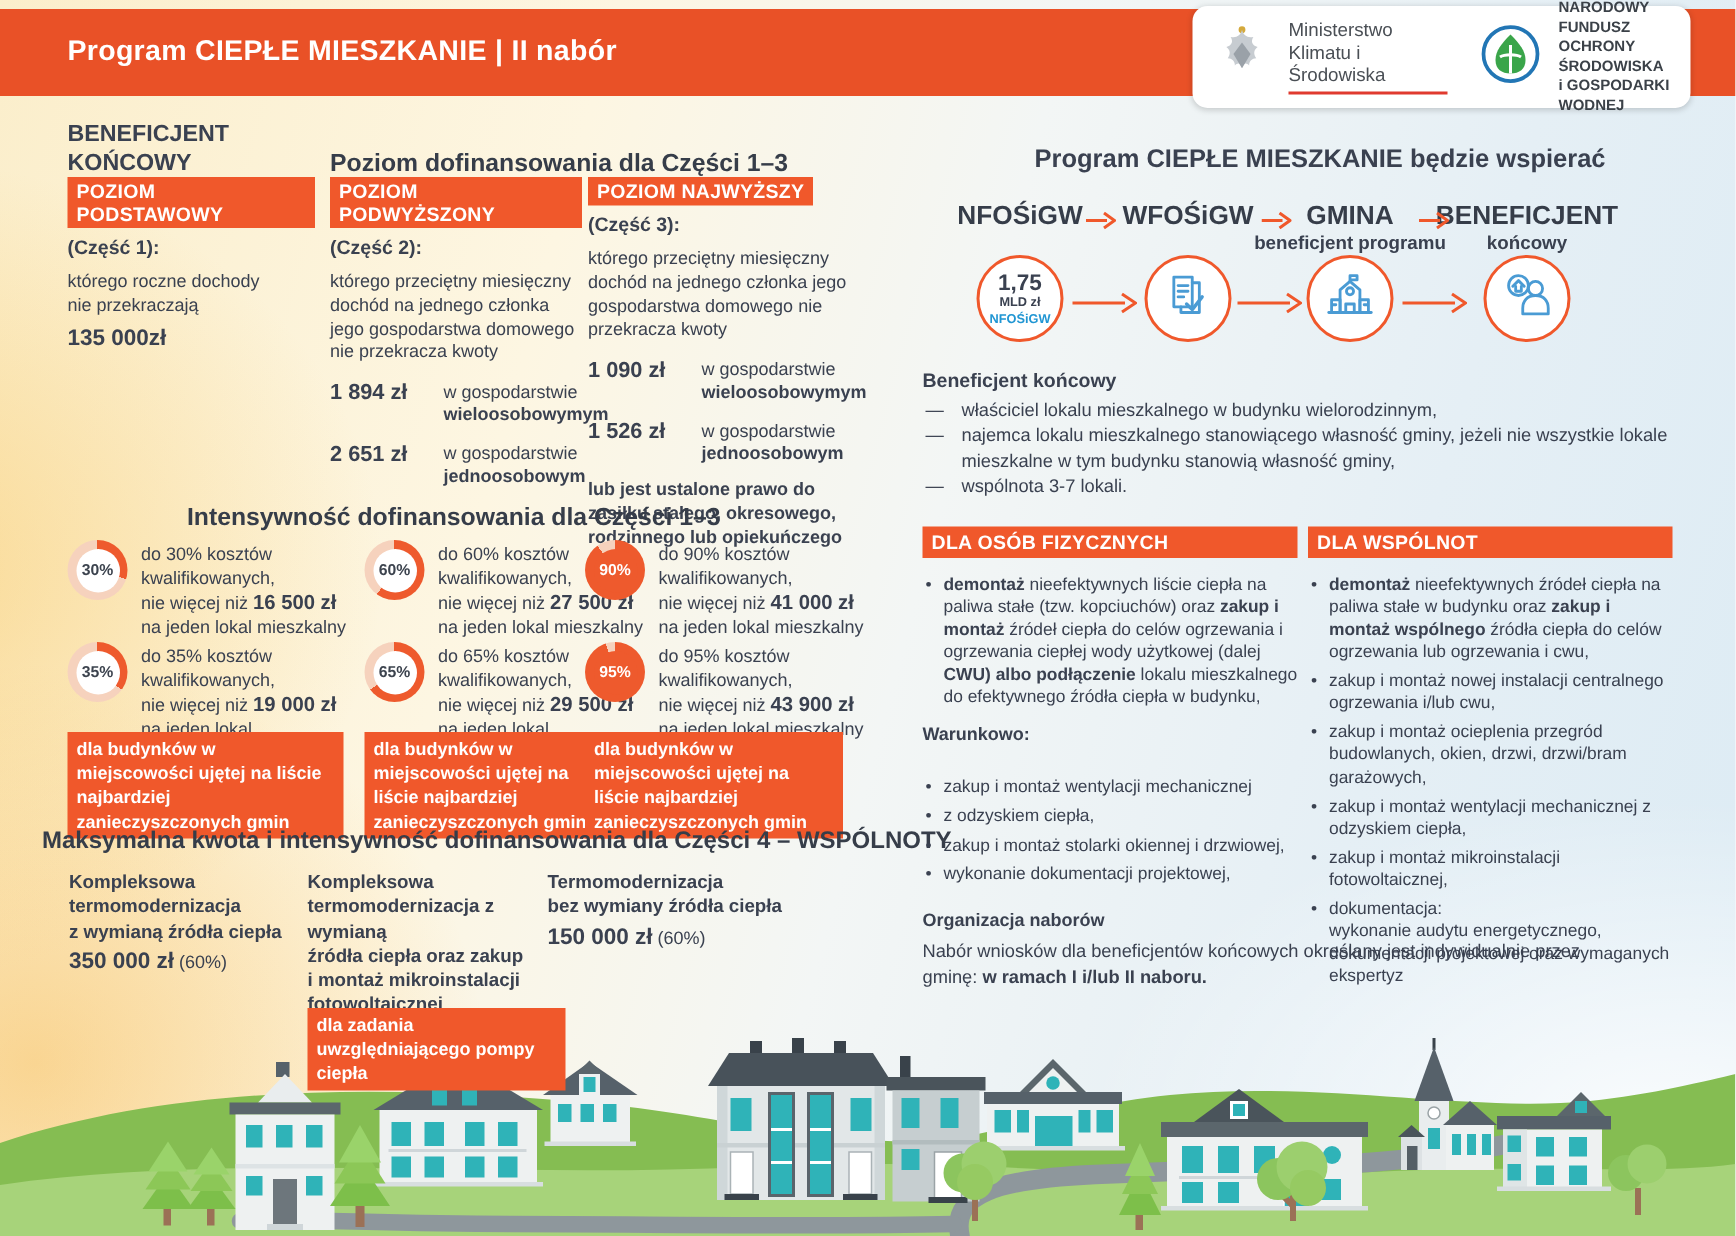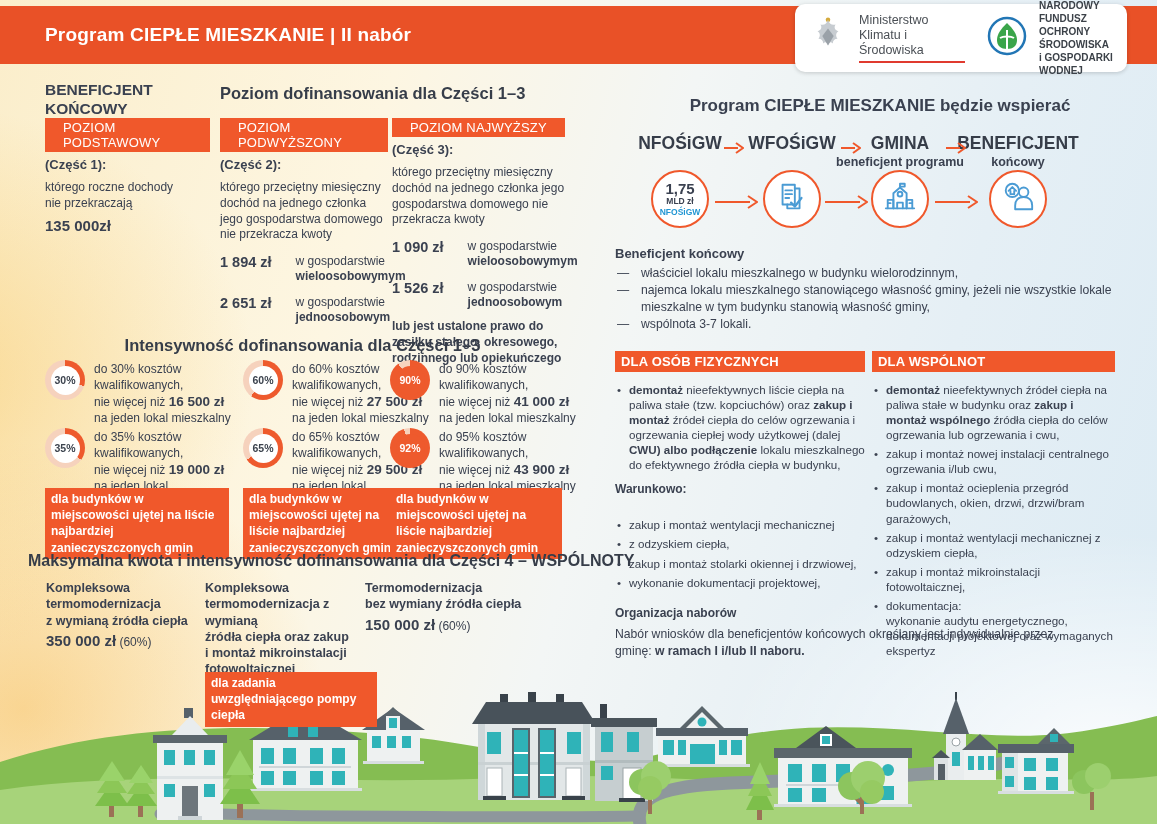--- a/index.html
+++ b/index.html
@@ -14,21 +14,21 @@
   
   .topbar{position:absolute;left:0;top:6px;right:0;height:58px;background:#e95127;z-index:3;}
   .topbar .title{position:absolute;left:45px;top:0;line-height:58px;color:#fff;font-weight:700;font-size:19px;letter-spacing:.2px;}
   .logocard{position:absolute;left:795px;top:4px;width:332px;height:68px;background:#fff;border-radius:10px;
     box-shadow:0 1px 4px rgba(0,0,0,.18);display:flex;align-items:center;gap:12px;padding:0 14px;box-sizing:border-box;z-index:4;}
   .min-txt{font-size:12.5px;color:#4a4f55;line-height:1.2;}
   .red-line{width:106px;height:2.5px;background:#e03a2f;margin-top:3px;box-shadow:0 4px 0 -2px #e03a2f;}
   .fund-txt{font-size:10px;font-weight:700;color:#3b4148;line-height:1.3;}
   
   .abs{position:absolute;}
-  .lbl-orange{display:inline-block;background:#f0582b;color:#fff;font-weight:400;font-size:13px;padding:2px 18px;letter-spacing:.2px;}
+  .lbl-orange{display:inline-block;background:#f0582b;color:#fff;font-weight:700;font-size:13px;padding:2px 6px;letter-spacing:.2px;}
   .badge{position:absolute;background:#f0582b;color:#fff;font-weight:700;font-size:12px;line-height:1.35;padding:3px 6px;z-index:2;}
   .sec-head{font-weight:700;font-size:16.5px;color:#363d49;}
   .pre{white-space:pre-line;}
   
   .lvl{position:absolute;top:118px;}
   .lvl-part{font-weight:700;font-size:13px;margin:5px 0 8px;}
   .lvl-desc{font-size:12px;line-height:1.32;}
   .lvl-big{font-weight:700;font-size:15px;margin-top:5px;}
   .lvl-row{display:flex;gap:24px;margin-top:11px;}
   .lvl-amt{font-weight:700;font-size:14.5px;white-space:nowrap;}
@@ -291,21 +291,21 @@
     </span>
     <span class="fund-txt">
       <div>NARODOWY FUNDUSZ</div>
       <div>OCHRONY ŚRODOWISKA</div>
       <div>i GOSPODARKI WODNEJ</div>
     </span>
   </div>
 
   <div class="abs content pre" style="left:45px;top:80px;font-weight:700;font-size:15.5px;line-height:1.25;">BENEFICJENT
 KOŃCOWY</div>
-  <div class="abs content sec-head" style="left:220px;top:84px;">Poziom dofinansowania dla Części 1–3</div>
+  <div class="abs content sec-head" style="left:220px;top:100px;">Poziom dofinansowania dla Części 1–3</div>
 
   <div class="lvl content" style="left:45px;width:165px;">
     <span class="lbl-orange">POZIOM PODSTAWOWY</span>
     <div class="lvl-part">(Część 1):</div>
     <div class="lvl-desc pre">którego roczne dochody
 nie przekraczają</div>
     <div class="lvl-big">135 000zł</div>
   </div>
 
   <div class="lvl content" style="left:220px;width:168px;">
@@ -374,21 +374,21 @@
   <div class="int-item content" style="left:390px;top:360px;width:188px;">
     <span class="pct filled" style="--p: 90;">
         <i>90%</i>
       </span>
     <span class="int-text"><span>do 90% kosztów kwalifikowanych,
 nie więcej niż </span><span class="b">41 000 zł</span><span>
 na jeden lokal mieszkalny</span></span>
   </div>
   <div class="int-item content" style="left:390px;top:428px;width:188px;">
     <span class="pct filled" style="--p: 95;">
-        <i>92%</i>
+        <i>95%</i>
       </span>
     <span class="int-text"><span>do 95% kosztów kwalifikowanych,
 nie więcej niż </span><span class="b">43 900 zł</span><span>
 na jeden lokal mieszkalny</span></span>
   </div>
 
   <div class="badge" style="left:45px;top:488px;width:172px;">dla budynków w miejscowości ujętej na liście najbardziej zanieczyszczonych gmin</div>
   <div class="badge" style="left:243px;top:488px;width:160px;">dla budynków w miejscowości ujętej na liście najbardziej zanieczyszczonych gmin</div>
   <div class="badge" style="left:390px;top:488px;width:160px;">dla budynków w miejscowości ujętej na liście najbardziej zanieczyszczonych gmin</div>
 

